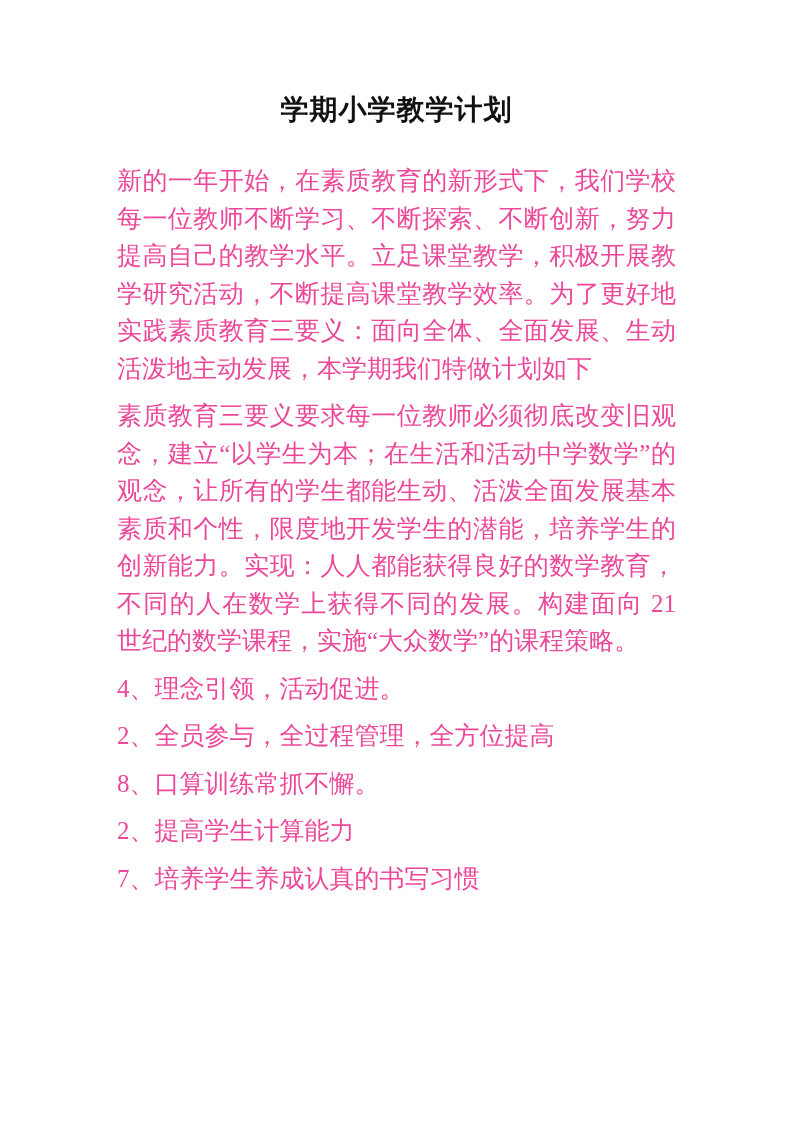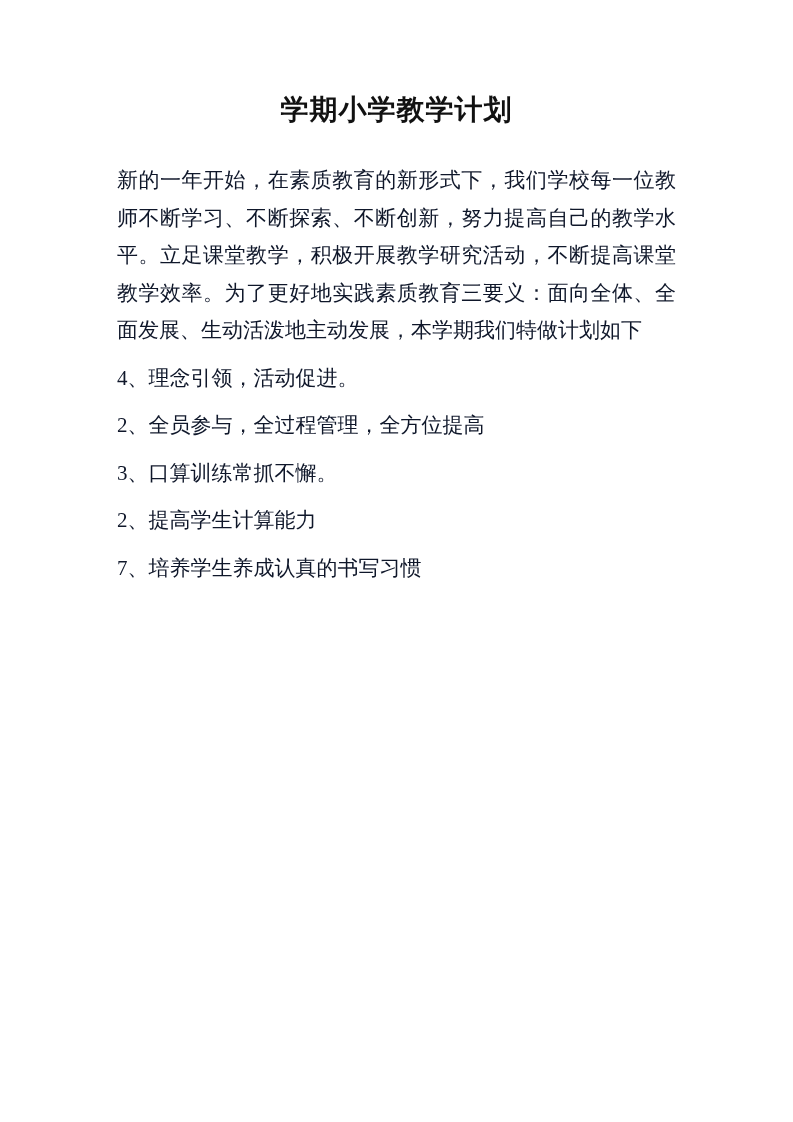--- a/index.html
+++ b/index.html
@@ -23,44 +23,45 @@
     margin: 0 0 32px 0;
     font-size: 28px;
     line-height: 40px;
     font-weight: bold;
     text-align: center;
     color: #111111;
     letter-spacing: 1px;
   }
   .para {
     margin: 0 0 10px 0;
-    font-size: 21px;
+    font-size: 25px;
     line-height: 37.5px;
-    color: #0f172a;
+    color: #ec4899;
     text-align: justify;
     text-justify: inter-character;
     word-break: break-all;
   }
 </style>
 </head>
 <body>
 
 <div class="page">
   <div class="content">
 
     <h1 class="doc-title">学期小学教学计划</h1>
 
     <p class="para">新的一年开始，在素质教育的新形式下，我们学校每一位教师不断学习、不断探索、不断创新，努力提高自己的教学水平。立足课堂教学，积极开展教学研究活动，不断提高课堂教学效率。为了更好地实践素质教育三要义：面向全体、全面发展、生动活泼地主动发展，本学期我们特做计划如下</p>
 
+    <p class="para">素质教育三要义要求每一位教师必须彻底改变旧观念，建立“以学生为本；在生活和活动中学数学”的观念，让所有的学生都能生动、活泼全面发展基本素质和个性，限度地开发学生的潜能，培养学生的创新能力。实现：人人都能获得良好的数学教育，不同的人在数学上获得不同的发展。构建面向 21 世纪的数学课程，实施“大众数学”的课程策略。</p>
 
     <p class="para">4、理念引领，活动促进。</p>
 
     <p class="para">2、全员参与，全过程管理，全方位提高</p>
 
-    <p class="para">3、口算训练常抓不懈。</p>
+    <p class="para">8、口算训练常抓不懈。</p>
 
 
     <p class="para">2、提高学生计算能力</p>
 
 
     <p class="para">7、培养学生养成认真的书写习惯</p>
 
   </div>
 </div>
 

